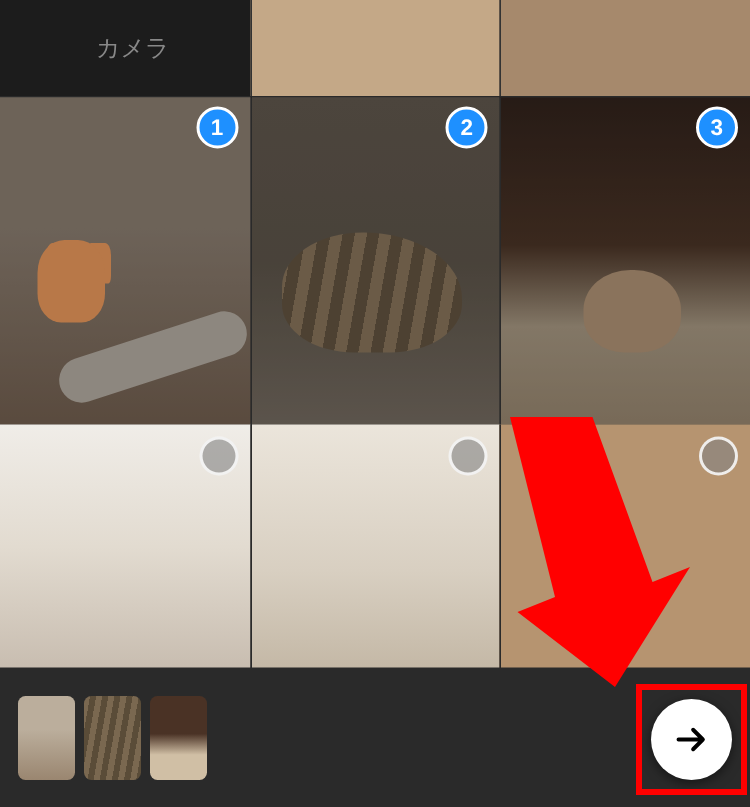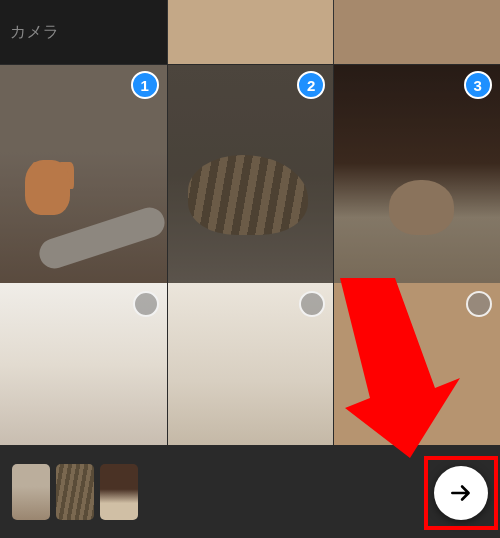--- a/index.html
+++ b/index.html
@@ -1,21 +1,21 @@
 <!DOCTYPE html>
 <html><head>
   <meta charset="utf-8">
   <style>
     * { margin: 0; padding: 0; box-sizing: border-box; }
     html, body { width: 500px; height: 538px; overflow: hidden; background: #1a1a1a; font-family: -apple-system, sans-serif; }
     
     .container { width: 500px; height: 538px; position: relative; }
     
     .top-row { display: flex; height: 64px; }
-    .top-cell { height: 64px; position: relative; }
+    .top-cell { height: 64px; position: relative; justify-content: center; }
     .top-cell.dark { width: 167px; background: #1c1c1c; display: flex; align-items: center; padding-left: 10px; }
     .top-cell.tan1 { width: 166px; background: #c4a887; border-left: 1px solid #333; }
     .top-cell.tan2 { width: 167px; background: #a6896c; border-left: 1px solid #333; }
     .camera-label { color: #888; font-size: 16px; }
     
     .main-row { display: flex; height: 218px; border-top: 1px solid #2a2a2a; }
     .photo-cell { width: 166.6px; height: 218px; position: relative; overflow: hidden; background: #555; border-left: 1px solid #2a2a2a; }
     .photo-cell:first-child { border-left: none; }
     
     .overlay-dark { position: absolute; inset: 0; background: rgba(0,0,0,0.35); }

